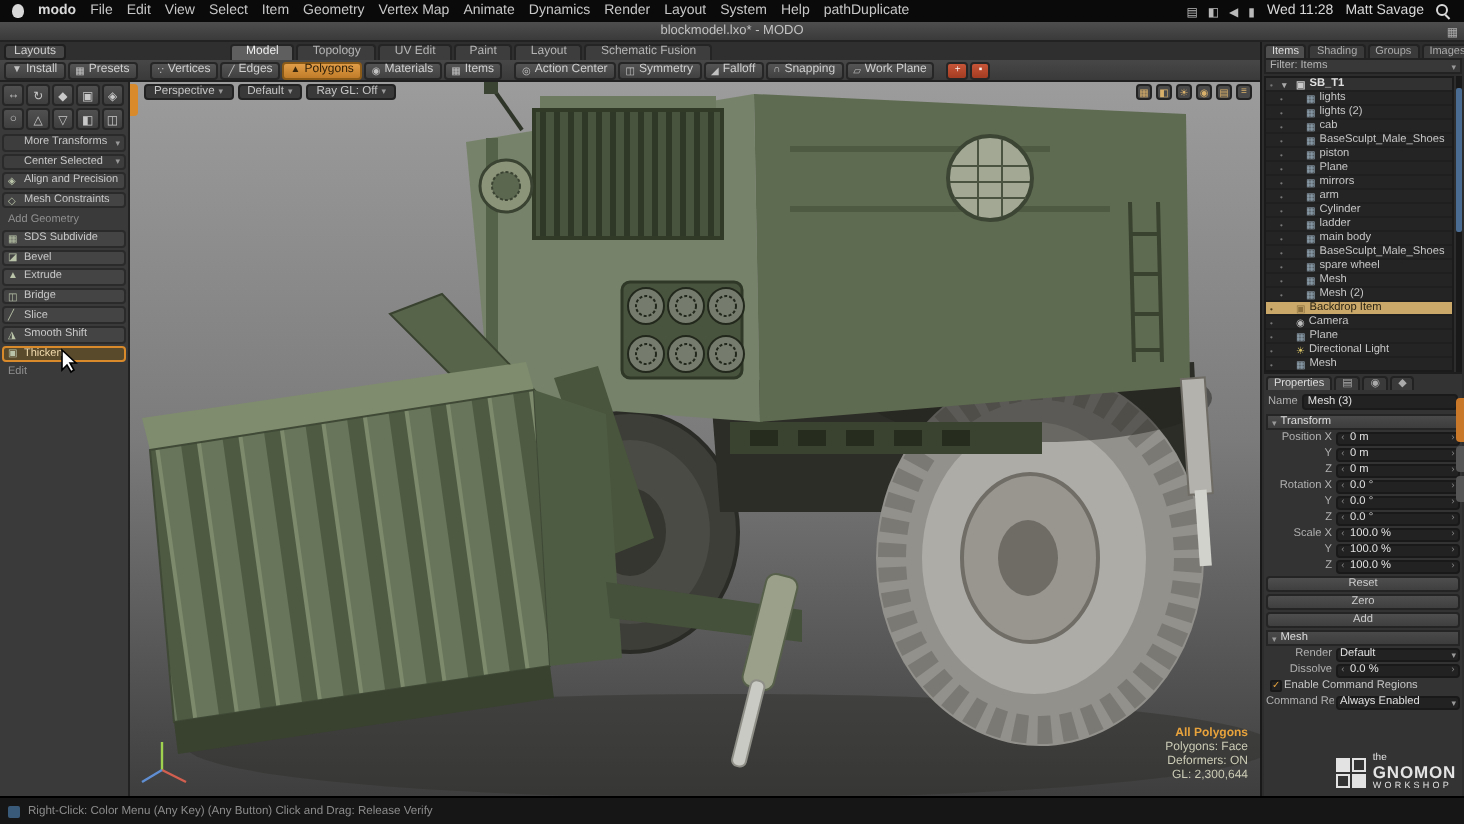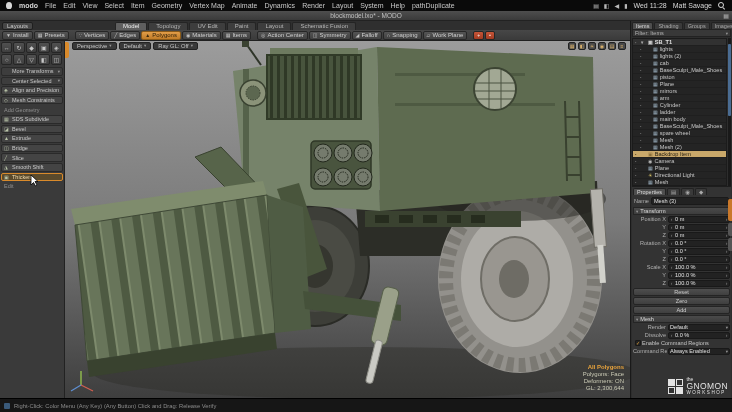--- a/index.html
+++ b/index.html
@@ -110,21 +110,21 @@
   .fs-orange{height:22px;background:#c9782a;}
   .fs-gray{height:13px;background:#555;}
 
   
   .gnomon{position:absolute;right:4px;bottom:16px;display:flex;align-items:center;gap:3px;color:#ededed;z-index:40;opacity:.95;}
   .gn-mark{display:grid;grid-template-columns:7px 7px;grid-template-rows:7px 7px;gap:1px;flex:none;}
   .gn-sq{border:1px solid #ededed;}
   .gn-sq.f{background:#ededed;}
   .gn-text{line-height:1.05;}
   .gn-the{font-size:5px;}
-  .gn-name{font-size:8.5px;font-weight:normal;letter-spacing:.4px;}
+  .gn-name{font-size:8.5px;font-weight:bold;letter-spacing:.4px;}
   .gn-ws{font-size:4.5px;letter-spacing:1.6px;}
 
   
   .statusbar{position:absolute;left:0;right:0;bottom:0;height:14px;background:#161616;border-top:1px solid #000;display:flex;align-items:center;gap:4px;padding:0 4px;font-size:5.8px;color:#8c8c8c;z-index:20;}
   .sb-ic{width:6px;height:6px;background:#3a5a7a;border-radius:1px;flex:none;}
 
   .cursor{position:absolute;left:30px;top:174px;z-index:99;}
 </style>
 </head>
 <body>

